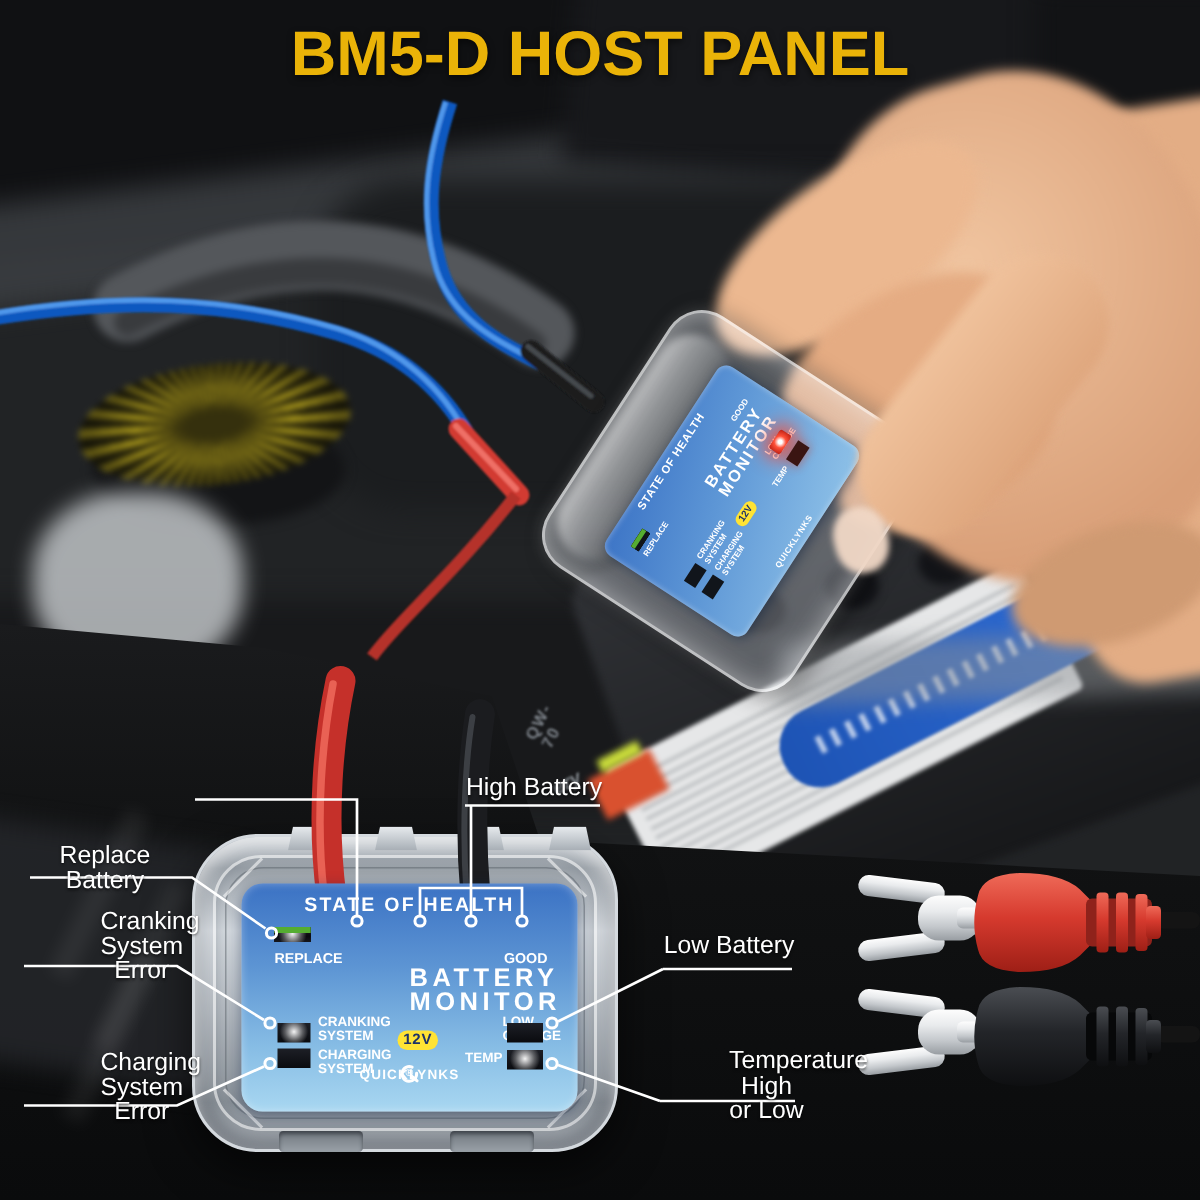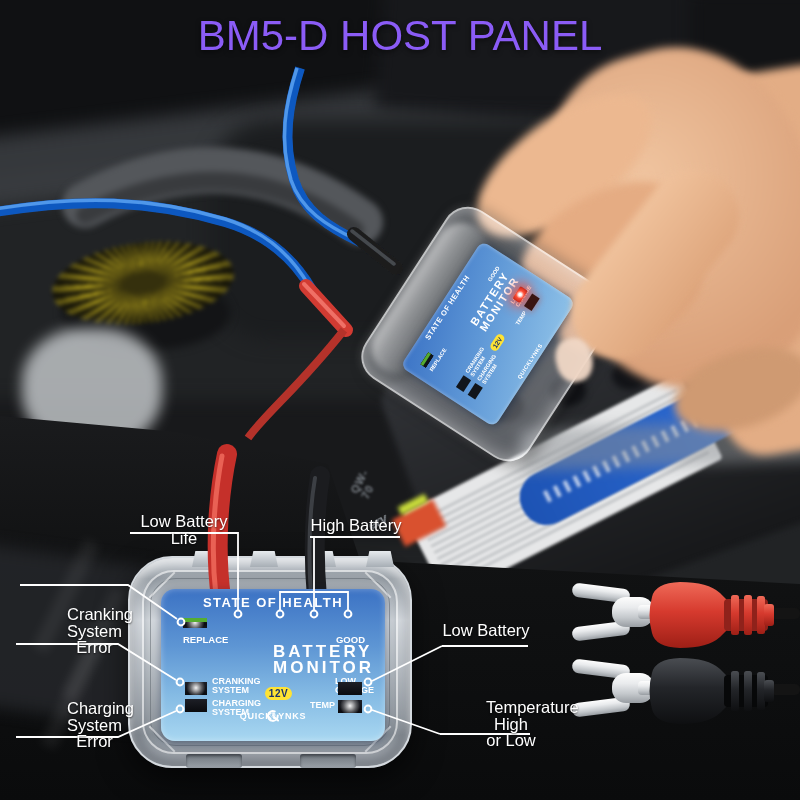--- a/index.html
+++ b/index.html
@@ -72,21 +72,21 @@
   .m-logo{left:0;right:0;bottom:3px;text-align:center;font-size:5.5px;letter-spacing:.5px;}
 
   
   .floor{left:0;top:0;width:800px;height:800px;
      background:linear-gradient(180deg,#1a1b1d 52%,#111213 70%,#0a0b0c 100%);
      clip-path:polygon(0 52%,22% 54%,41% 58%,45% 70%,100% 73%,100% 100%,0 100%);}
   .ghost{width:120px;height:16px;background:#fff;opacity:.06;filter:blur(5px);transform:rotate(-64deg);}
   .batt-corner{left:-30px;top:556px;width:190px;height:160px;background:#26282c;transform:rotate(8deg);filter:blur(8px);opacity:.8;}
 
   
-  .title{left:0;right:0;top:12px;text-align:center;color:#8b5cf6;font-size:42px;font-weight:normal;
+  .title{left:0;right:0;top:12px;text-align:center;color:#eab308;font-size:42px;font-weight:bold;
          letter-spacing:0px;text-shadow:0 2px 5px rgba(0,0,0,.55);}
 
   
   .case{left:128px;top:556px;width:284px;height:212px;border-radius:44px;
      background:linear-gradient(180deg,#c6ccd2,#9aa1a8 10%,#d6dbe0 30%,#b6bcc2 55%,#8a9198 85%,#bac0c6);
      border:2px solid #d4d9de;
      box-shadow:inset 0 6px 10px rgba(255,255,255,.65), inset 0 -8px 14px rgba(55,61,69,.55), 0 12px 30px rgba(0,0,0,.6);}
   .case-ring1{left:12px;top:12px;right:12px;bottom:12px;border-radius:32px;border:2px solid rgba(255,255,255,.55);
      box-shadow:inset 0 0 10px rgba(110,120,130,.45);}
   .case-ring2{left:20px;top:20px;right:20px;bottom:20px;border-radius:26px;border:1px solid rgba(90,98,106,.5);}
@@ -418,22 +418,22 @@
       <circle cx="280" cy="614" r="3.4"></circle>
       <circle cx="314" cy="614" r="3.4"></circle>
       <circle cx="348" cy="614" r="3.4"></circle>
       <circle cx="180" cy="682" r="3.4"></circle>
       <circle cx="180" cy="709" r="3.4"></circle>
       <circle cx="368" cy="682" r="3.4"></circle>
       <circle cx="368" cy="709" r="3.4"></circle>
     </g>
   </svg>
 
-  <div class="callout" style="left:128px;top:513px;width:112px;">Low Battery Life</div>
   <div class="callout" style="left:306px;top:517px;width:100px;">High Battery</div>
+  <div class="callout" style="left:14px;top:562px;width:112px;">Replace Battery</div>
   <div class="callout" style="left:12px;top:606px;width:110px;">
     <span>Cranking</span>
       <br>
       <span>System Error</span>
   </div>
   <div class="callout" style="left:12px;top:700px;width:110px;">
     <span>Charging</span>
       <br>
       <span>System Error</span>
   </div>

